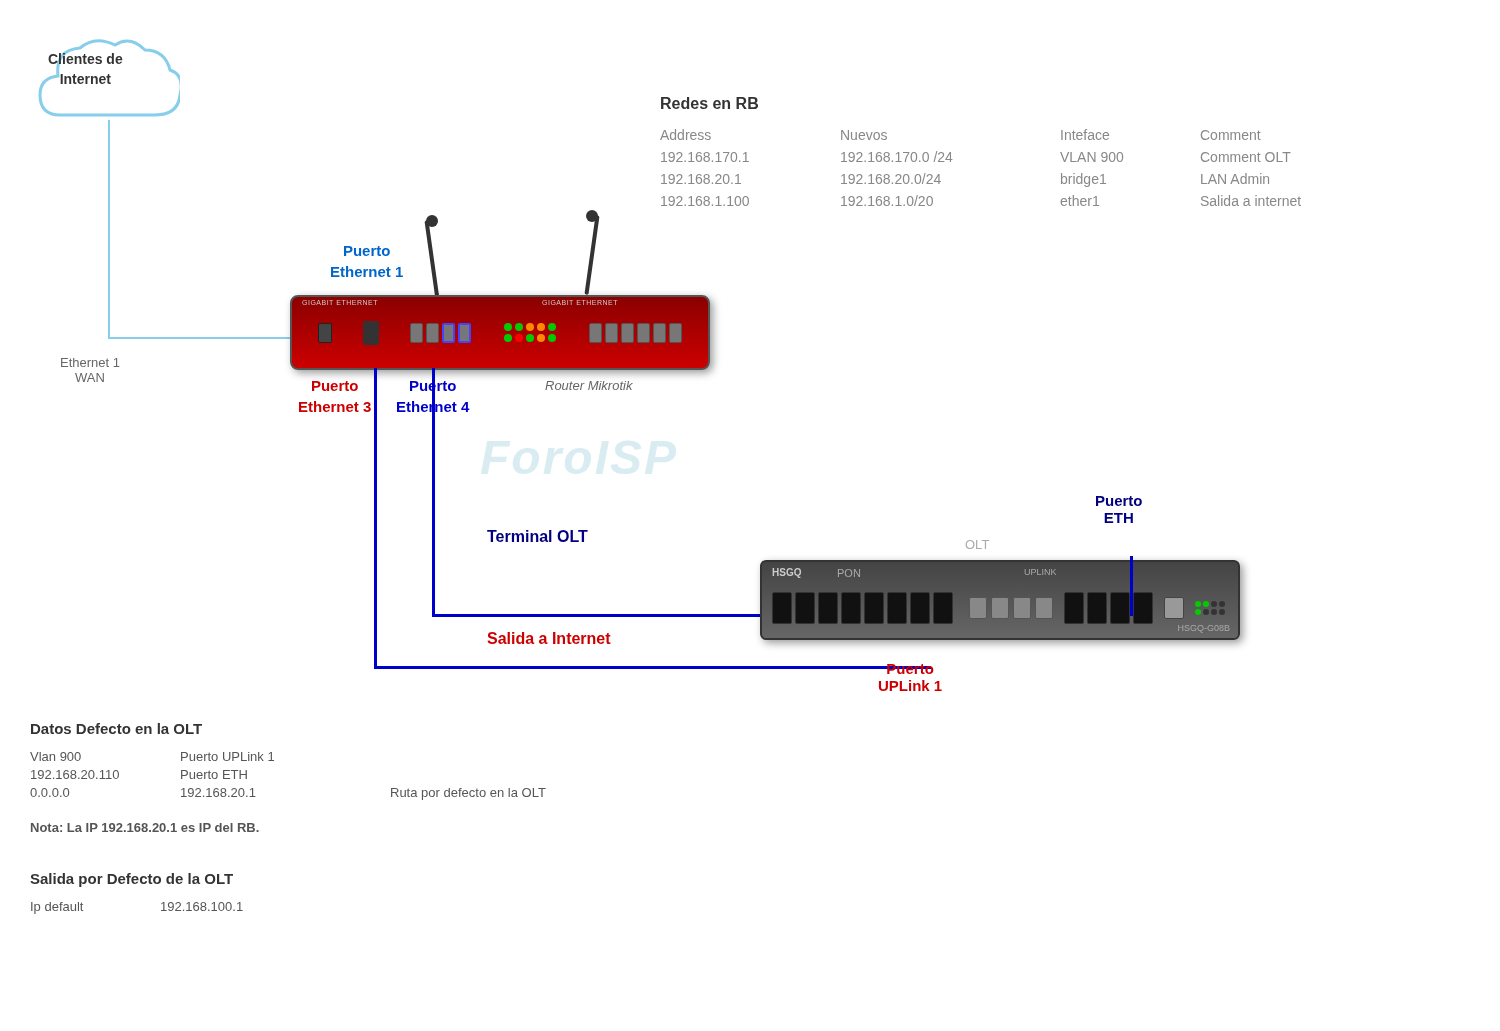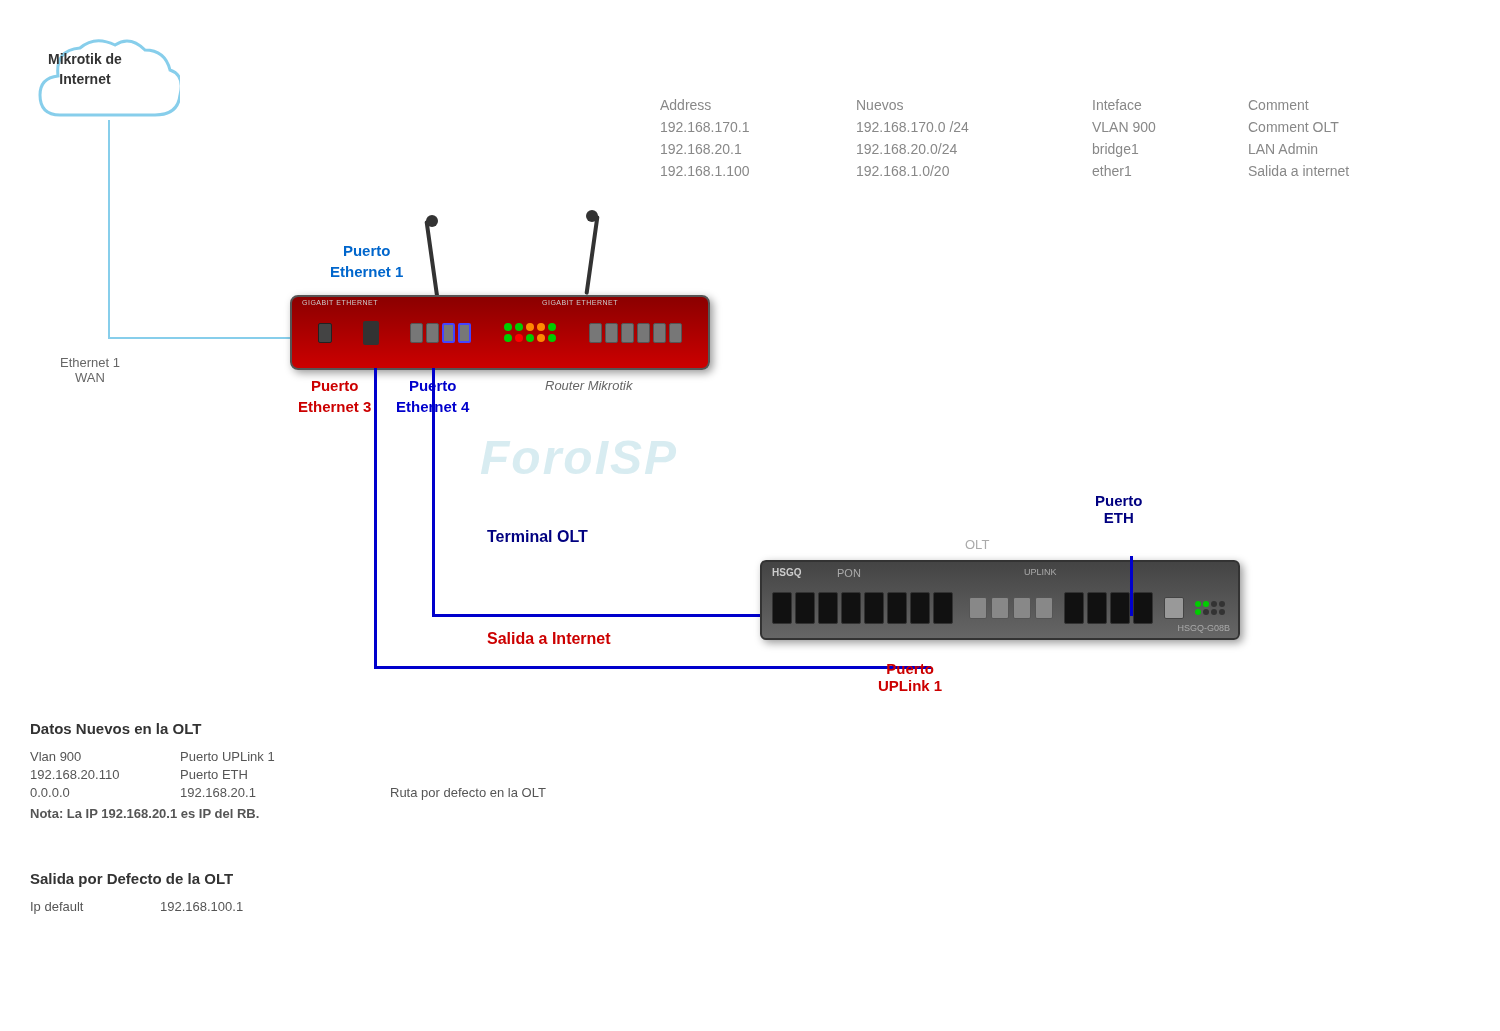--- a/index.html
+++ b/index.html
@@ -162,21 +162,21 @@
     .redes-rb-title {
       font-size: 16px;
       font-weight: bold;
       color: #333;
       margin-bottom: 12px;
       text-align: left;
     }
     .redes-table {
       display: grid;
       grid-template-columns: 180px 220px 140px 200px;
-      gap: 2px 16px;
+      gap: 2px 0;
       font-size: 14px;
     }
     .redes-header {
       color: #888;
       font-weight: normal;
       padding: 2px 0;
     }
     .redes-value {
       color: #888;
       padding: 2px 0;
@@ -209,21 +209,21 @@
       margin-bottom: 12px;
     }
     .datos-grid {
       display: grid;
       grid-template-columns: 140px 200px auto;
       gap: 3px 10px;
       font-size: 13px;
       color: #555;
     }
     .datos-note {
-      margin-top: 6px;
+      margin-top: 20px;
       font-size: 13px;
       color: #555;
       font-weight: bold;
     }
 
     
     .datos-defecto {
       position: absolute;
       top: 870px;
       left: 30px;
@@ -267,21 +267,21 @@
              Q 10 48 28 46 
              Q 25 20 50 18 
              Q 65 5 85 15 
              Q 100 5 115 20 
              Q 135 20 140 40 
              Q 155 45 150 65 
              Q 148 85 125 85 Z" fill="none" stroke="#87CEEB" stroke-width="3"></path>
   </svg>
 </div>
 <div class="cloud-label">
-  <span>Mikrotik de</span><br><span>Internet</span>
+  <span>Clientes de</span><br><span>Internet</span>
 </div>
 
 <div class="line-cloud-down"></div>
 <div class="line-cloud-horiz"></div>
 
 <div style="position:absolute; top:355px; left:60px; font-size:13px; color:#666; text-align:center;">
   Ethernet 1<br>WAN
 </div>
 
 <div class="antenna-left"></div>
@@ -408,20 +408,21 @@
   Puerto<br>ETH
 </div>
 
 <div style="position:absolute;top:556px;left:1130px;width:3px;height:60px;background:#0000cc;"></div>
 
 <div style="position:absolute;top:660px;left:878px;font-size:15px;color:#cc0000;font-weight:bold;text-align:center;">
   Puerto<br>UPLink 1
 </div>
 
 <div class="redes-rb">
+  <div class="redes-rb-title">Redes en RB</div>
   <div class="redes-table">
     <div class="redes-header">Address</div>
     <div class="redes-header">Nuevos</div>
     <div class="redes-header">Inteface</div>
     <div class="redes-header">Comment</div>
 
     <div class="redes-value">192.168.170.1</div>
     <div class="redes-value">192.168.170.0 /24</div>
     <div class="redes-value">VLAN 900</div>
     <div class="redes-value">Comment OLT</div>
@@ -434,21 +435,21 @@
     <div class="redes-value">192.168.1.100</div>
     <div class="redes-value">192.168.1.0/20</div>
     <div class="redes-value">ether1</div>
     <div class="redes-value">Salida a internet</div>
   </div>
 </div>
 
 <div class="watermark">ForoISP</div>
 
 <div class="datos-nuevos">
-  <div class="datos-title">Datos Nuevos en  la OLT</div>
+  <div class="datos-title">Datos Defecto en  la OLT</div>
   <div class="datos-grid">
     <div>Vlan 900</div>
     <div>Puerto UPLink 1</div>
     <div></div>
 
     <div>192.168.20.110</div>
     <div>Puerto ETH</div>
     <div></div>
 
     <div>0.0.0.0</div>

